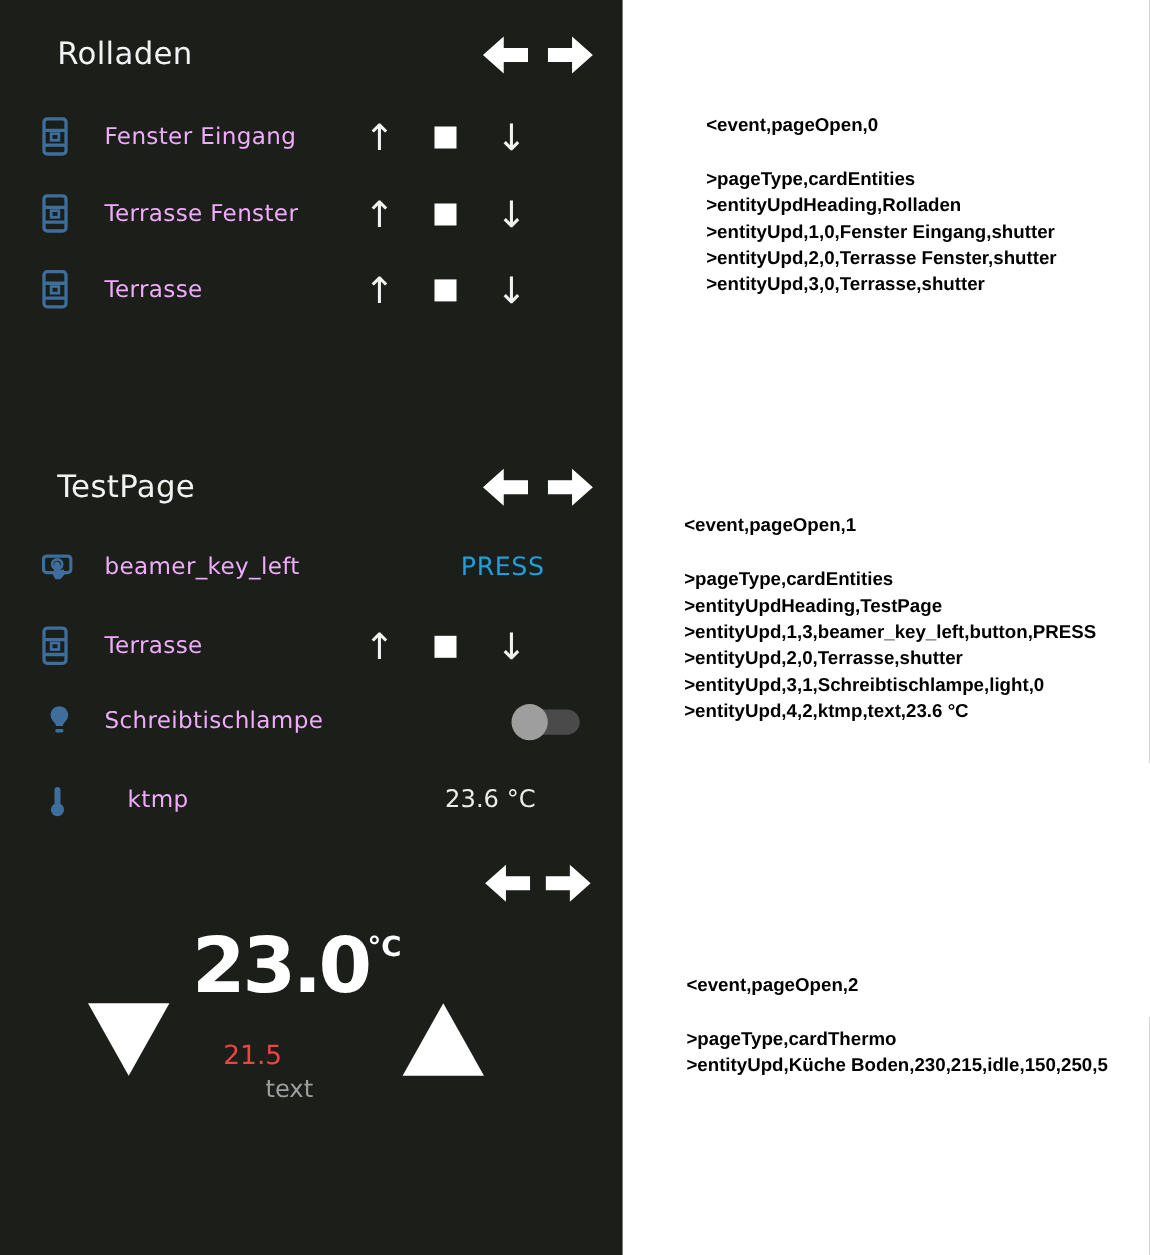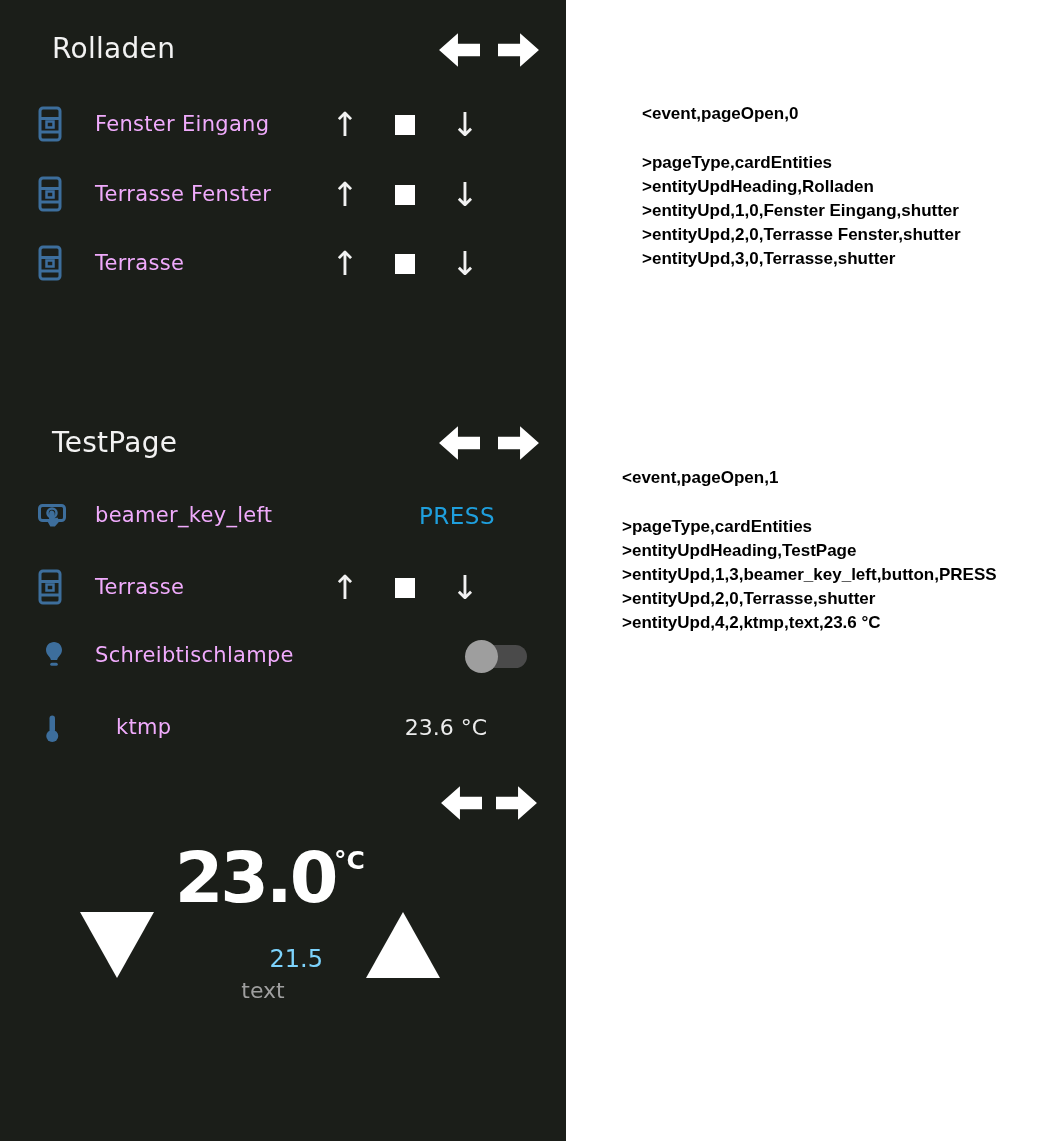--- a/index.html
+++ b/index.html
@@ -20,21 +20,21 @@
   
   .toggle{position:absolute;left:468px;width:59px;height:23px;border-radius:12px;background:#4a4a4a;cursor:pointer;}
   .toggle .knob{position:absolute;left:-3px;top:-5px;width:33px;height:33px;border-radius:50%;background:#9e9e9e;}
   
   .big-temp{position:absolute;left:150px;top:843px;width:210px;text-align:center;
             font-size:70px;font-weight:bold;color:#ffffff;letter-spacing:-3px;line-height:1;}
   .big-unit{position:absolute;left:334px;top:846px;font-size:25px;font-weight:bold;color:#ffffff;}
   .tri{position:absolute;width:0;height:0;cursor:pointer;}
   .tri-down{left:80px;top:912px;border-left:37px solid transparent;border-right:37px solid transparent;border-top:66px solid #ffffff;}
   .tri-up{left:366px;top:912px;border-left:37px solid transparent;border-right:37px solid transparent;border-bottom:66px solid #ffffff;}
-  .setpoint{position:absolute;left:203px;top:945px;width:120px;text-align:right;font-size:24px;color:#7dd3fc;}
+  .setpoint{position:absolute;left:203px;top:945px;width:120px;text-align:left;font-size:24px;color:#ef4444;}
   .state{position:absolute;left:203px;top:978px;width:120px;text-align:center;font-size:22px;color:#9f9f9f;}
   .thermo-title{position:absolute;left:0;top:1083px;width:566px;text-align:center;font-size:29px;color:#f2f2f2;}
   
   .log-block{position:absolute;color:#000000;font-size:17px;font-weight:bold;
              font-family:"Liberation Sans","DejaVu Sans",sans-serif;}
   .log-event{line-height:24px;margin-bottom:25px;white-space:pre;}
   .log-lines div{line-height:24px;white-space:pre;}
 </style>
 </head>
 <body>
@@ -209,18 +209,26 @@
     </div>
   </div>
 
   <div class="log-block" style="left:622px;top:466px;">
     <div class="log-event">&lt;event,pageOpen,1</div>
     <div class="log-lines">
       <div>&gt;pageType,cardEntities</div>
       <div>&gt;entityUpdHeading,TestPage</div>
       <div>&gt;entityUpd,1,3,beamer_key_left,button,PRESS</div>
       <div>&gt;entityUpd,2,0,Terrasse,shutter</div>
+      <div>&gt;entityUpd,3,1,Schreibtischlampe,light,0</div>
       <div>&gt;entityUpd,4,2,ktmp,text,23.6 °C</div>
     </div>
   </div>
 
+  <div class="log-block" style="left:624px;top:884px;">
+    <div class="log-event">&lt;event,pageOpen,2</div>
+    <div class="log-lines">
+      <div>&gt;pageType,cardThermo</div>
+      <div>&gt;entityUpd,Küche Boden,230,215,idle,150,250,5</div>
+    </div>
+  </div>
 
 </div>
 
 </body></html>

